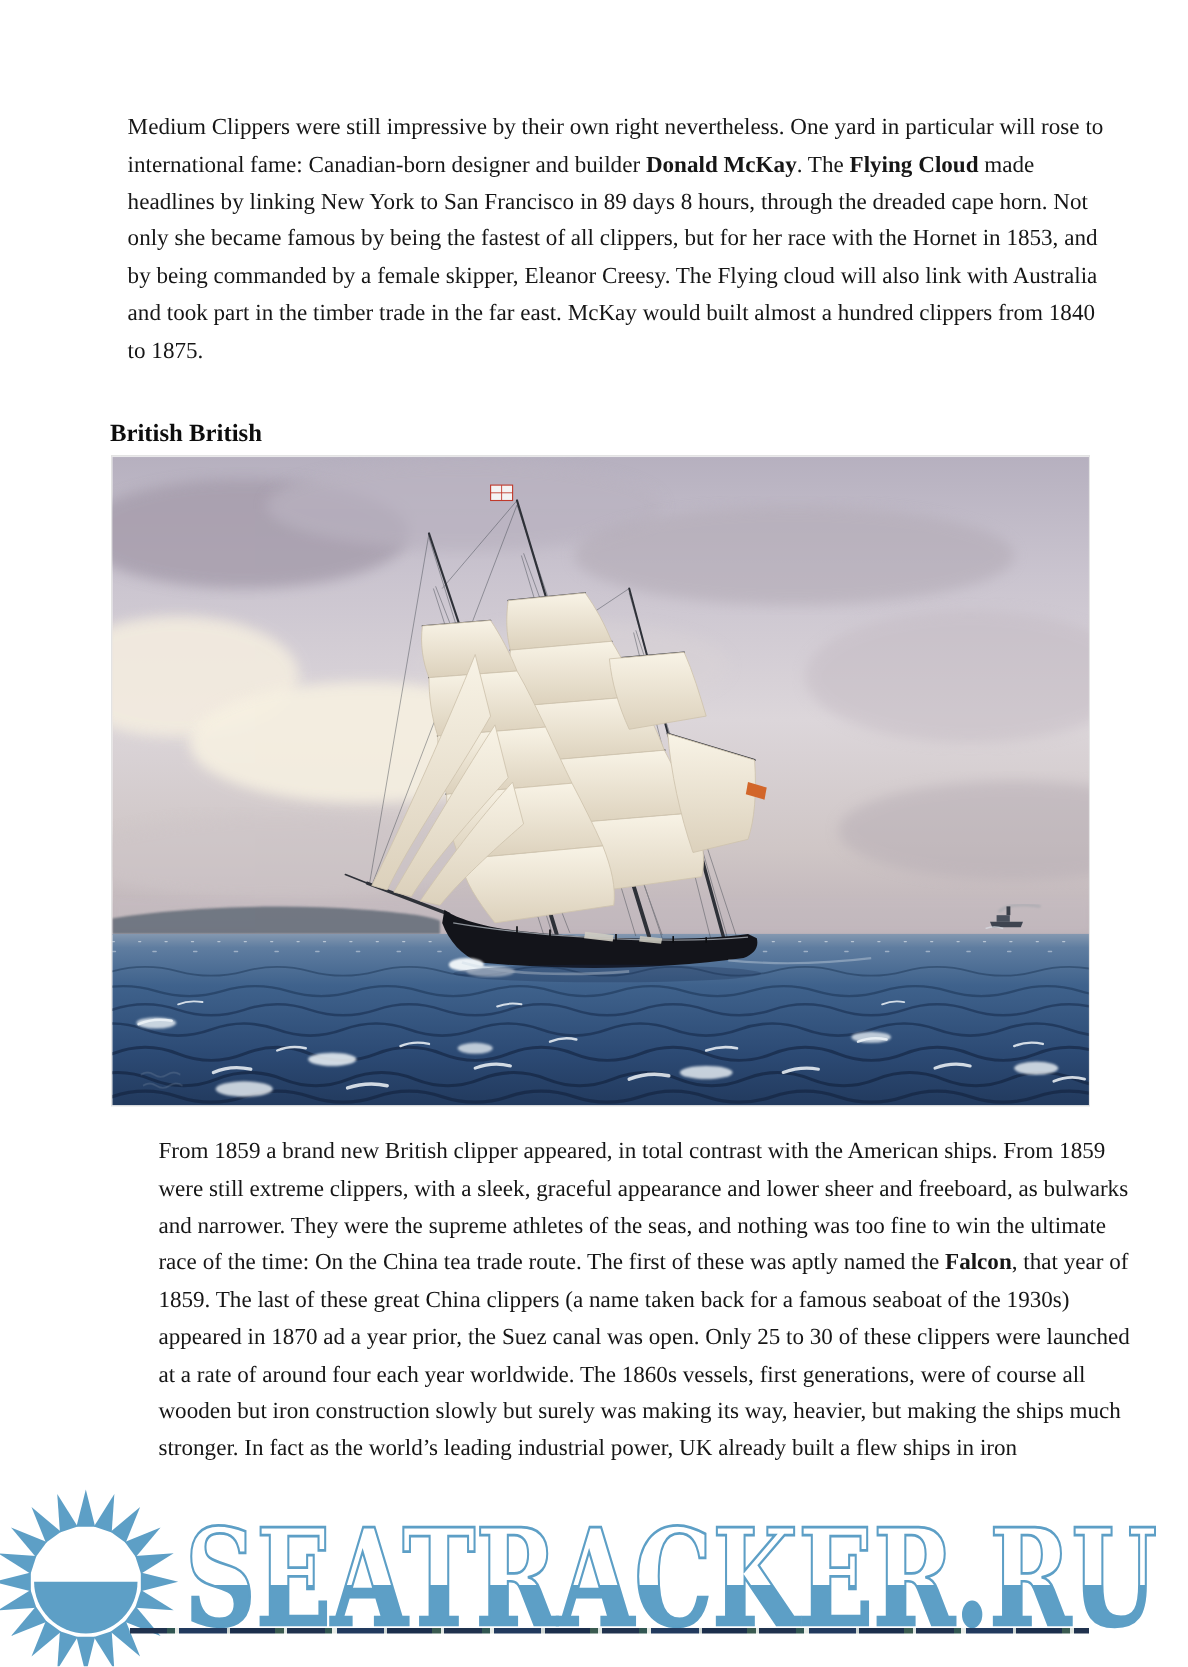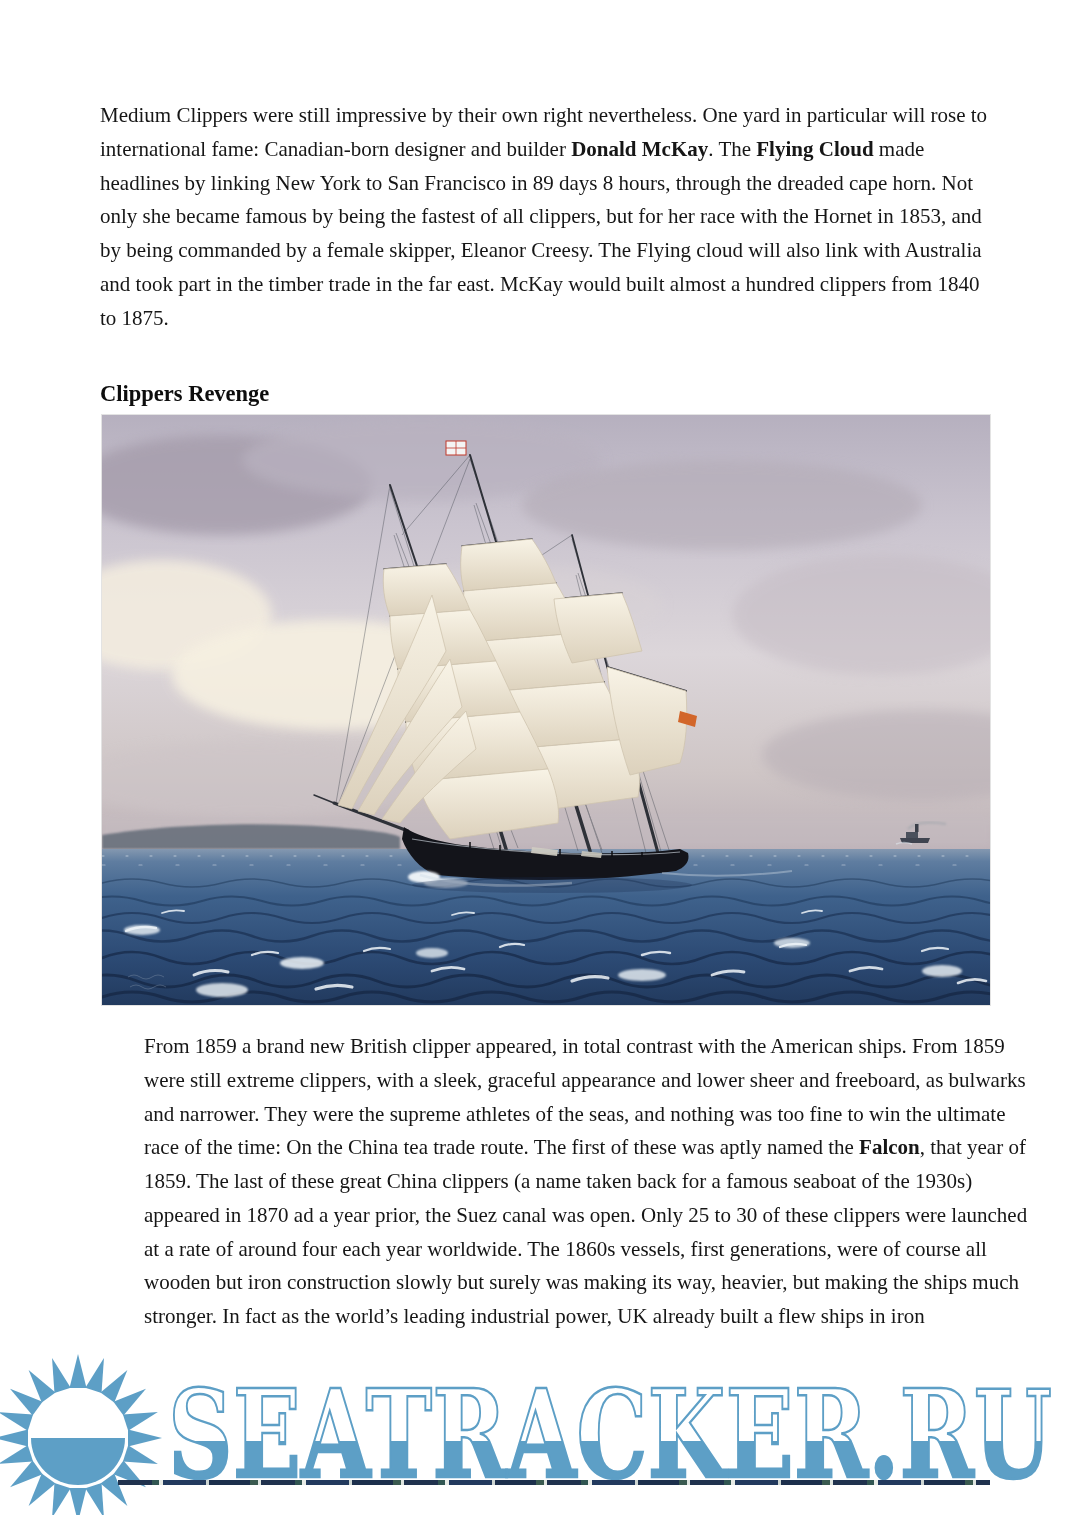--- a/index.html
+++ b/index.html
@@ -1,21 +1,21 @@
 <!DOCTYPE html>
 <html><head>
 <meta charset="utf-8">
 <style>
   html,body{margin:0;padding:0;background:#ffffff;}
   #page{position:relative;width:1080px;height:1515px;background:#ffffff;overflow:hidden;
         font-family:"Liberation Serif","DejaVu Serif",serif;color:#161616;}
   .body-text{position:absolute;left:100px;width:890px;margin:0;
              font-size:21px;line-height:33.75px;color:#161616;z-index:2;}
   .body-text b{font-weight:bold;}
-  #p1{top:99px;}
+  #p1{top:99px;margin-left:16px;}
   #p2{top:1030px;margin-left:44px;}
   #section-heading{position:absolute;left:100px;top:379px;margin:0;
                    font-size:22.5px;line-height:30px;font-weight:bold;color:#0d0d0d;z-index:2;}
   #painting{position:absolute;left:102px;top:415px;width:888px;height:590px;z-index:2;
             outline:1px solid #e3e3e3;}
   #painting svg{display:block;width:100%;height:100%;}
   #watermark-layer{position:absolute;left:0;top:0;width:1080px;height:1515px;z-index:1;pointer-events:none;}
   #next-image-sliver{position:absolute;left:118px;top:1480px;width:872px;height:5px;z-index:2;
      background:repeating-linear-gradient(90deg,#20324e 0 34px,#315652 34px 41px,#e7ebe6 41px 45px,#223a5e 45px 88px,#cdd5d2 88px 91px,#1c2f4c 91px 132px,#3a5a50 132px 140px,#dfe5e0 140px 143px);}
 </style>
@@ -58,21 +58,21 @@
           <use href="#wmray" transform="rotate(342)"></use>
       </g>
       <circle r="47" fill="#ffffff"></circle>
       <path d="M-47,0 A47,47 0 0 0 47,0 Z" fill="#5d9fc6"></path>
     </g>
     <text x="168" y="1477" font-family="'DejaVu Serif',serif" font-weight="bold" font-size="122" textLength="884" lengthAdjust="spacingAndGlyphs" fill="url(#wmfill)" stroke="#5d9fc6" stroke-width="2.5">SEATRACKER.RU</text>
   </svg>
 
   <p id="p1" class="body-text"><span>Medium Clippers were still impressive by their own right nevertheless. One yard in particular will rose to international fame: Canadian-born designer and builder </span><b>Donald McKay</b><span>. The </span><b>Flying Cloud</b><span> made headlines by linking New York to San Francisco in 89 days 8 hours, through the dreaded cape horn. Not only she became famous by being the fastest of all clippers, but for her race with the Hornet in 1853, and by being commanded by a female skipper, Eleanor Creesy. The Flying cloud will also link with Australia and took part in the timber trade in the far east. McKay would built almost a hundred clippers from 1840 to 1875.</span></p>
 
-  <h2 id="section-heading">Clippers Revenge</h2>
+  <h2 id="section-heading">British British</h2>
 
   <div id="painting">
     <svg viewBox="0 0 888 590" preserveAspectRatio="none" xmlns="http://www.w3.org/2000/svg">
       <defs>
         <linearGradient id="skyG" x1="0" y1="0" x2="0" y2="1">
           <stop offset="0" stop-color="#b6b0bf"></stop>
             <stop offset="0.25" stop-color="#cac4cf"></stop>
           <stop offset="0.55" stop-color="#dcd6da"></stop>
             <stop offset="0.82" stop-color="#cfc6c6"></stop>
           <stop offset="1" stop-color="#bdb2b8"></stop>

